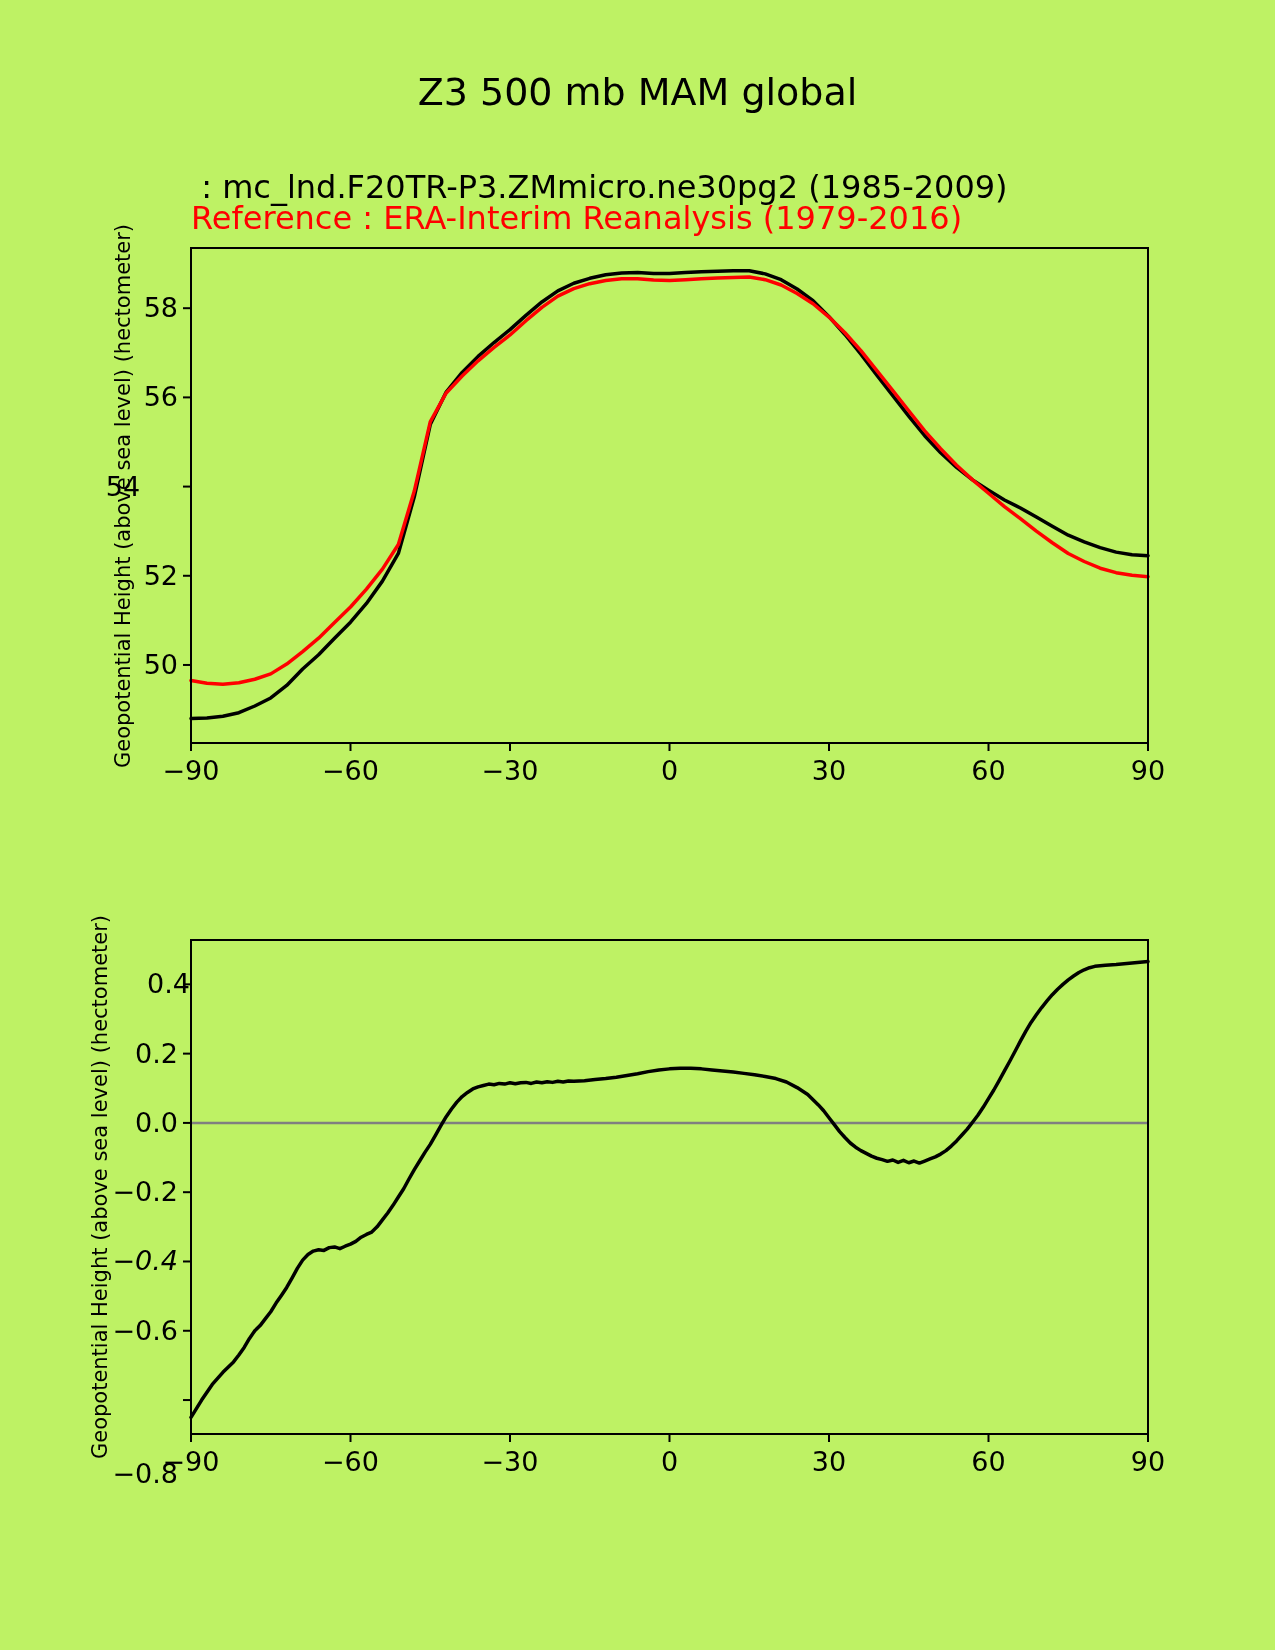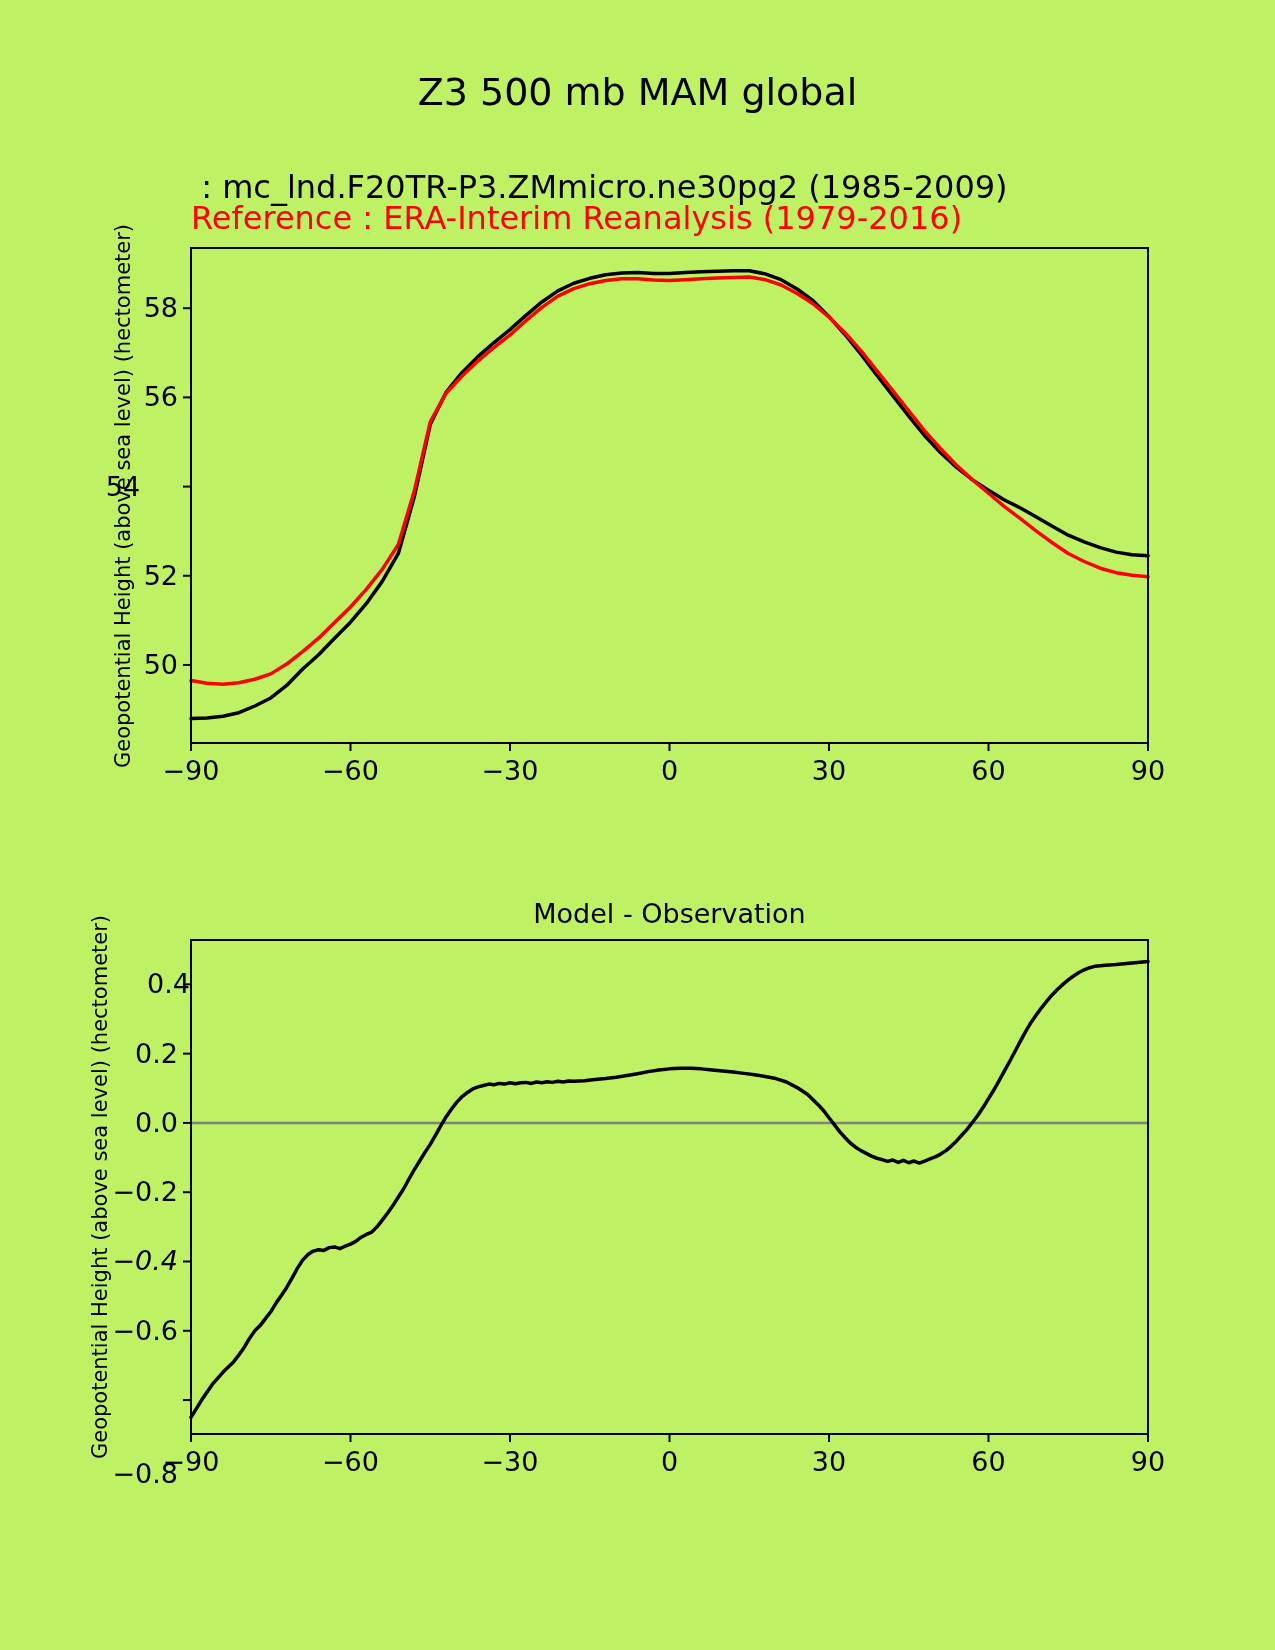--- a/index.html
+++ b/index.html
@@ -22,21 +22,20 @@
 </head>
 <body>
 
 <div class="figure">
   <div class="main-title">Z3 500 mb MAM global</div>
   <div class="subtitle model"> : mc_lnd.F20TR-P3.ZMmicro.ne30pg2 (1985-2009)</div>
   <div class="subtitle reference">Reference : ERA-Interim Reanalysis (1979-2016)</div>
 
   <div class="ylabel" id="ylabel-main">Geopotential Height (above sea level) (hectometer)</div>
   <div class="ylabel" id="ylabel-diff">Geopotential Height (above sea level) (hectometer)</div>
-  <div class="axes-title" id="diff-title">Model - Observation</div>
 
   <div id="chart-main"></div>
   <div id="chart-diff"></div>
 <svg class="chart-svg" width="985" height="523" viewBox="0 0 985 523" style="left: 177px; top: 234px;">
       <polyline points="14.00,484.47 29.95,484.03 45.90,482.24 61.85,478.68 77.80,471.99 93.75,463.96 109.70,451.47 125.65,434.97 141.60,420.70 157.55,404.20 173.50,388.15 189.45,369.42 205.40,347.12 221.35,319.47 237.30,262.84 253.25,190.59 269.20,158.04 285.15,138.42 301.10,122.36 317.05,108.54 333.00,95.61 348.95,81.34 364.90,67.96 380.85,56.81 396.80,49.23 412.75,44.32 428.70,40.76 444.65,38.97 460.60,38.53 476.55,39.42 492.50,39.42 508.45,38.53 524.40,37.64 540.35,37.19 556.30,36.74 572.25,36.74 588.20,39.86 604.15,45.66 620.10,55.03 636.05,66.62 652.00,82.68 667.95,100.51 683.90,120.14 699.85,141.09 715.80,161.61 731.75,182.12 747.70,201.74 763.65,218.69 779.60,233.41 795.55,245.89 811.50,256.15 827.45,265.96 843.40,273.99 859.35,282.91 875.30,292.27 891.25,301.19 907.20,307.88 923.15,313.68 939.10,318.14 955.05,320.81 971.00,321.70" fill="none" stroke="#000000" stroke-width="3.5" stroke-linejoin="round" stroke-linecap="round"></polyline>
       <polyline points="14.00,446.57 29.95,449.24 45.90,450.14 61.85,448.80 77.80,445.23 93.75,439.88 109.70,430.07 125.65,417.58 141.60,404.20 157.55,388.59 173.50,372.99 189.45,355.15 205.40,335.08 221.35,310.55 237.30,257.04 253.25,187.92 269.20,158.93 285.15,141.99 301.10,126.82 317.05,113.45 333.00,100.96 348.95,86.69 364.90,73.31 380.85,62.16 396.80,54.58 412.75,49.68 428.70,46.55 444.65,44.77 460.60,44.77 476.55,46.11 492.50,46.55 508.45,45.66 524.40,44.77 540.35,43.88 556.30,43.43 572.25,42.99 588.20,45.66 604.15,51.01 620.10,59.49 636.05,69.74 652.00,83.12 667.95,98.73 683.90,116.57 699.85,136.64 715.80,156.70 731.75,176.77 747.70,196.84 763.65,214.68 779.60,231.18 795.55,245.89 811.50,259.27 827.45,272.65 843.40,284.69 859.35,297.18 875.30,308.77 891.25,319.47 907.20,327.50 923.15,334.19 939.10,338.65 955.05,341.32 971.00,342.66" fill="none" stroke="#ff0000" stroke-width="3.5" stroke-linejoin="round" stroke-linecap="round"></polyline>
       <rect x="14" y="14" width="957" height="495" fill="none" stroke="#000000" stroke-width="2"></rect>
       <line x1="14" y1="509" x2="14" y2="517" stroke="#000" stroke-width="2"></line>
       <line x1="173.5" y1="509" x2="173.5" y2="517" stroke="#000" stroke-width="2"></line>
       <line x1="333" y1="509" x2="333" y2="517" stroke="#000" stroke-width="2"></line>

